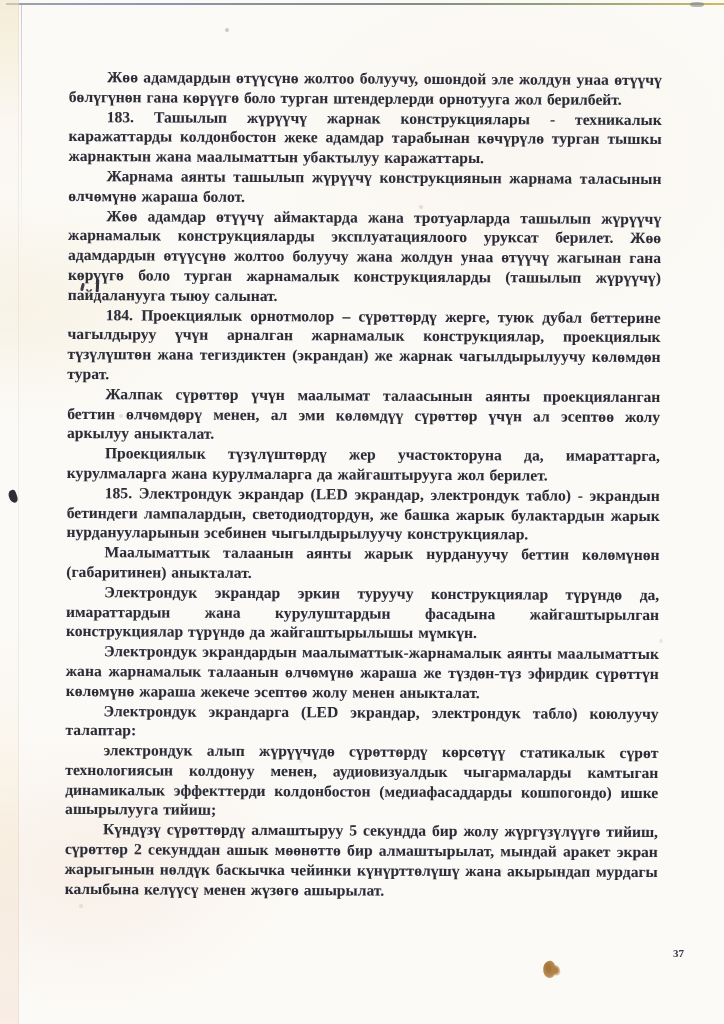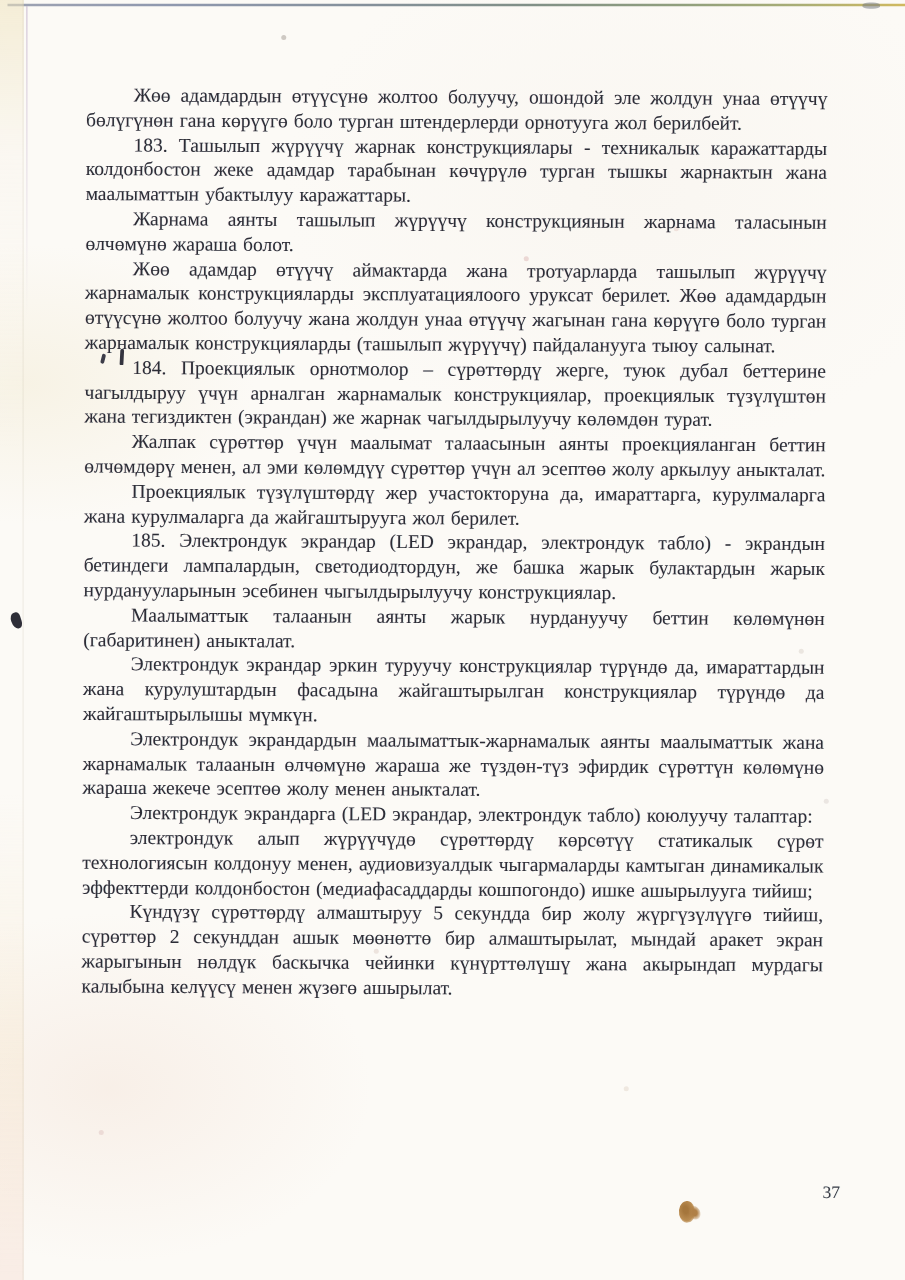--- a/index.html
+++ b/index.html
@@ -13,20 +13,21 @@
   }
   .page {
     position: relative;
     width: 724px;
     height: 1024px;
     background:
       radial-gradient(ellipse 300px 200px at 12% 85%, rgba(243,226,214,0.45), rgba(243,226,214,0) 70%),
       radial-gradient(ellipse 260px 160px at 3% 30%, rgba(240,231,203,0.4), rgba(240,231,203,0) 70%),
       radial-gradient(ellipse 400px 300px at 70% 15%, rgba(248,244,238,0.6), rgba(248,244,238,0) 70%),
       #fcfaf6;
+    font-weight: bold;
   }
   
   .edge-top {
     position: absolute;
     left: 6px; top: 3px;
     width: 718px; height: 2px;
     background: linear-gradient(90deg,
       #8d93a6 0%, #7c87a2 18%, #6f7d8a 40%, #6b7d74 58%,
       #7d8f68 75%, #9aa05f 88%, #c9ae45 100%);
     opacity: 0.85;
@@ -67,22 +68,22 @@
     transform: rotate(0.3deg);
     transform-origin: 0 0;
     text-shadow: 0.5px 0 0 rgba(0,140,170,0.12), -0.5px 0 0 rgba(170,30,90,0.1);
   }
   .textblock p {
     margin: 0;
     text-indent: 38px;
   }
   .pageno {
     position: absolute;
-    left: 658px; top: 947px;
-    font-size: 14px;
+    left: 673px; top: 947px;
+    font-size: 11px;
     color: #3a3a44;
     text-shadow: 0.5px 0 0 rgba(0,140,170,0.12);
   }
   
   .stain {
     position: absolute;
     left: 543px; top: 961px;
     width: 13px; height: 17px;
     background: radial-gradient(ellipse at 45% 40%, #a5763c 20%, #bb8d52 60%, rgba(187,141,82,0) 90%);
     border-radius: 60% 40% 55% 45%;

